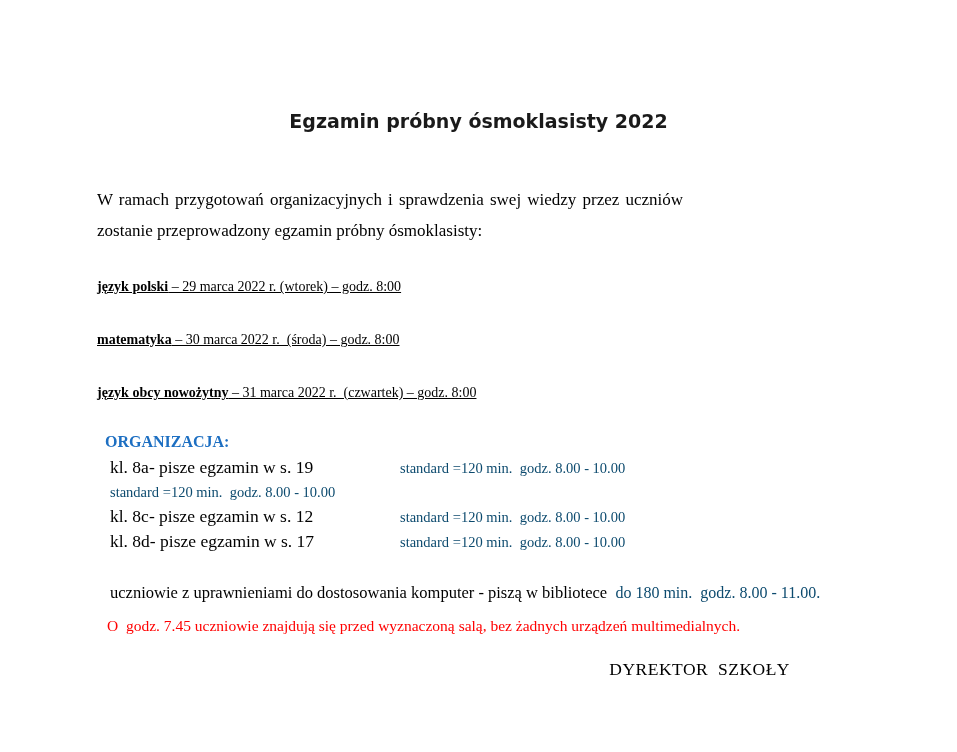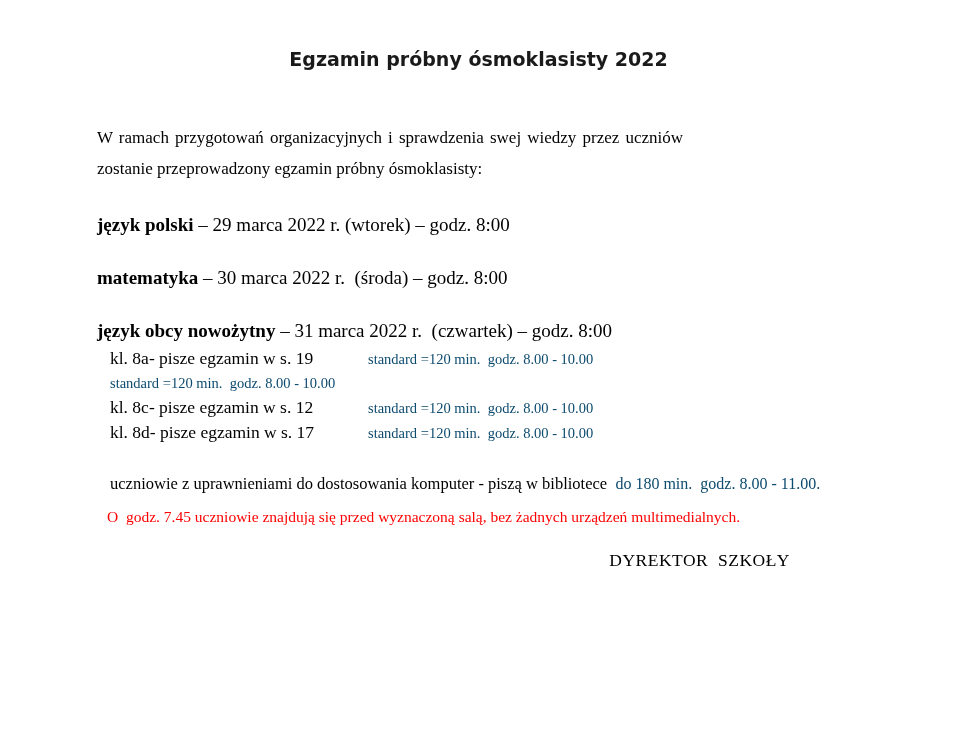--- a/index.html
+++ b/index.html
@@ -11,58 +11,60 @@
     height: 752px;
     background: #ffffff;
     overflow: hidden;
     font-family: "Liberation Serif", serif;
     color: #000000;
   }
   .page {
     position: relative;
     width: 790px;
     height: 752px;
-    padding-top: 46px;
+    padding-top: 108px;
     box-sizing: border-box;
   }
   .doc-title {
     margin: 0;
     width: 957px;
     text-align: center;
     font-family: "DejaVu Sans", sans-serif;
     font-weight: 600;
     font-size: 19px;
     line-height: 26px;
     color: #1a1a1a;
   }
   .intro {
     margin: 50px 107px 0 97px;
     text-align: justify;
     font-size: 17px;
     line-height: 31px;
   }
   .exam-line {
     margin: 29px 0 0 97px;
-    font-size: 19px;
+    font-size: 14px;
     line-height: 24px;
+    text-decoration: underline;
   }
   .exam-line .subject { font-weight: bold; }
   .exam-line .details { white-space: pre-wrap; }
   .org-heading {
     margin: 27px 0 0 105px;
     font-size: 16px;
     line-height: 20px;
     font-weight: bold;
     color: #1d6fc2;
   }
   .org-rows { margin: 3px 0 0 110px; }
   .org-row {
     display: flex;
     align-items: baseline;
     line-height: 24px;
+    gap: 32px;
   }
   .org-row .class-info {
     width: 258px;
     font-size: 17.5px;
     white-space: pre-wrap;
   }
   .timing {
     color: #0c4a6e;
     white-space: pre-wrap;
   }
@@ -107,20 +109,21 @@
   </p>
 
   <p class="exam-line">
     <span class="subject">matematyka</span><span class="details"> – 30 marca 2022 r.  (środa) – godz. 8:00</span>
   </p>
 
   <p class="exam-line">
     <span class="subject">język obcy nowożytny</span><span class="details"> – 31 marca 2022 r.  (czwartek) – godz. 8:00</span>
   </p>
 
+  <h2 class="org-heading">ORGANIZACJA:</h2>
 
   <div class="org-rows">
     <div class="org-row">
       <span class="class-info">kl. 8a- pisze egzamin w s. 19</span>
       <span class="timing">standard =120 min.  godz. 8.00 - 10.00</span>
     </div>
     <div class="org-row">
       <span class="timing">standard =120 min.  godz. 8.00 - 10.00</span>
     </div>
     <div class="org-row">

